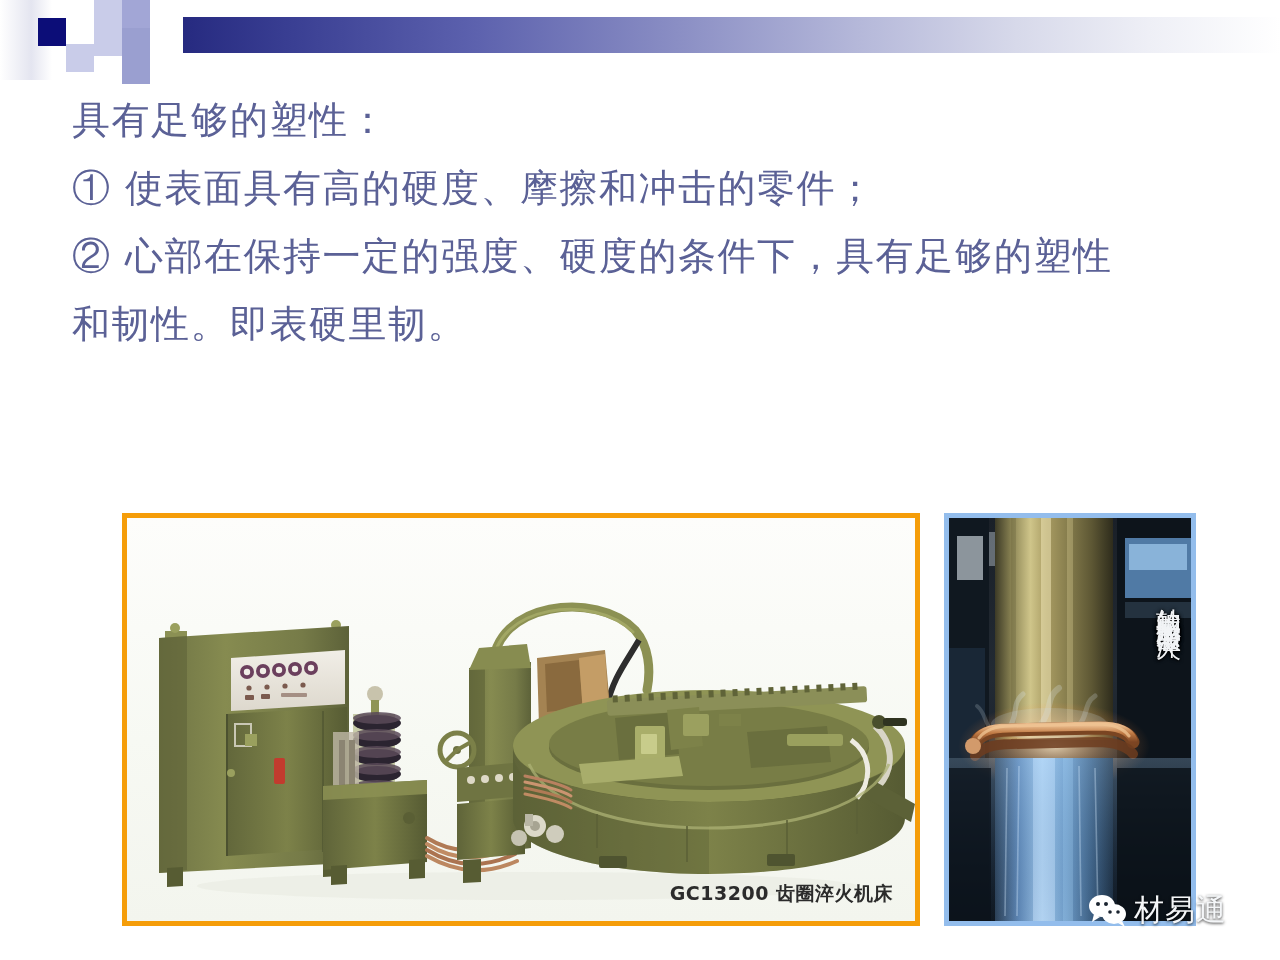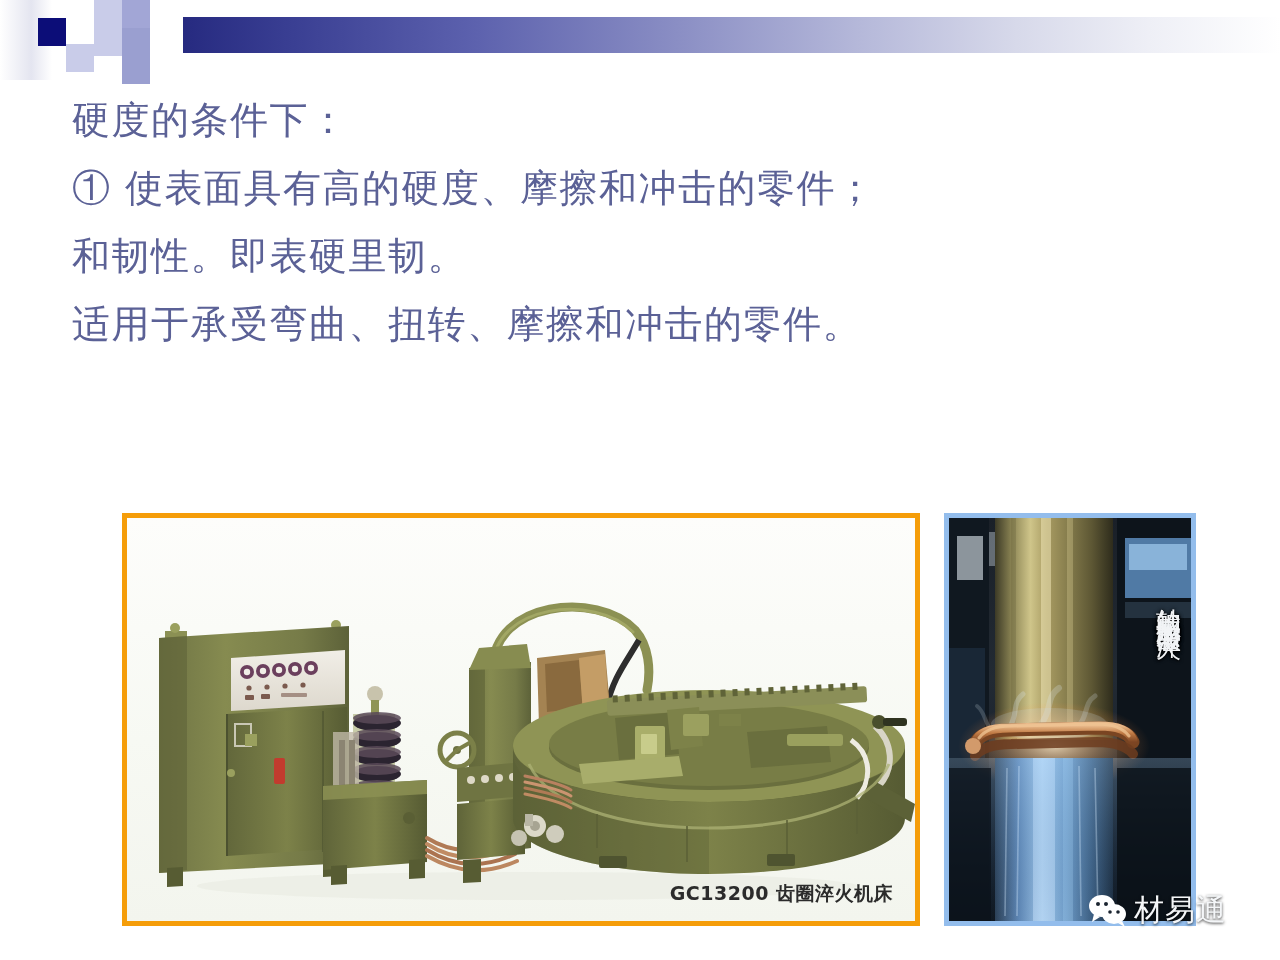--- a/index.html
+++ b/index.html
@@ -163,24 +163,24 @@
   <div class="deco-sq" style="left:122px; top:28px; width:28px; height:28px; background:#9a9fd0;"></div>
   <div class="deco-sq" style="left:122px; top:56px; width:28px; height:28px; background:#9a9fd0;"></div>
   <div class="deco-sq" style="left:66px; top:0px; width:28px; height:17px; background:#ffffff;"></div>
   <div class="deco-sq" style="left:66px; top:44px; width:28px; height:28px; background:#c9cce9;"></div>
   <div class="deco-sq" style="left:38px; top:18px; width:28px; height:28px; background:#0c0d78;"></div>
   <div class="deco-sq" style="left:66px; top:17px; width:28px; height:27px; background:#ffffff;"></div>
   <div class="deco-sq" style="left:94px; top:56px; width:28px; height:28px; background:#ffffff;"></div>
 </div>
 
 <div class="text-block">
-  <div class="text-line">硬度的条件下：</div>
+  <div class="text-line">具有足够的塑性：</div>
   <div class="text-line">① 使表面具有高的硬度、摩擦和冲击的零件；</div>
+  <div class="text-line">② 心部在保持一定的强度、硬度的条件下，具有足够的塑性</div>
   <div class="text-line">和韧性。即表硬里韧。</div>
-  <div class="text-line">适用于承受弯曲、扭转、摩擦和冲击的零件。</div>
 </div>
 
 <div class="photo-machine">
   <svg class="machine-canvas" viewBox="0 0 788 403" preserveAspectRatio="none">
     <defs>
       <linearGradient id="gBg" x1="0" y1="0" x2="0" y2="1">
         <stop offset="0%" stop-color="#fdfdfb"></stop>
         <stop offset="55%" stop-color="#f7f9f3"></stop>
         <stop offset="100%" stop-color="#f3f5ee"></stop>
       </linearGradient>

